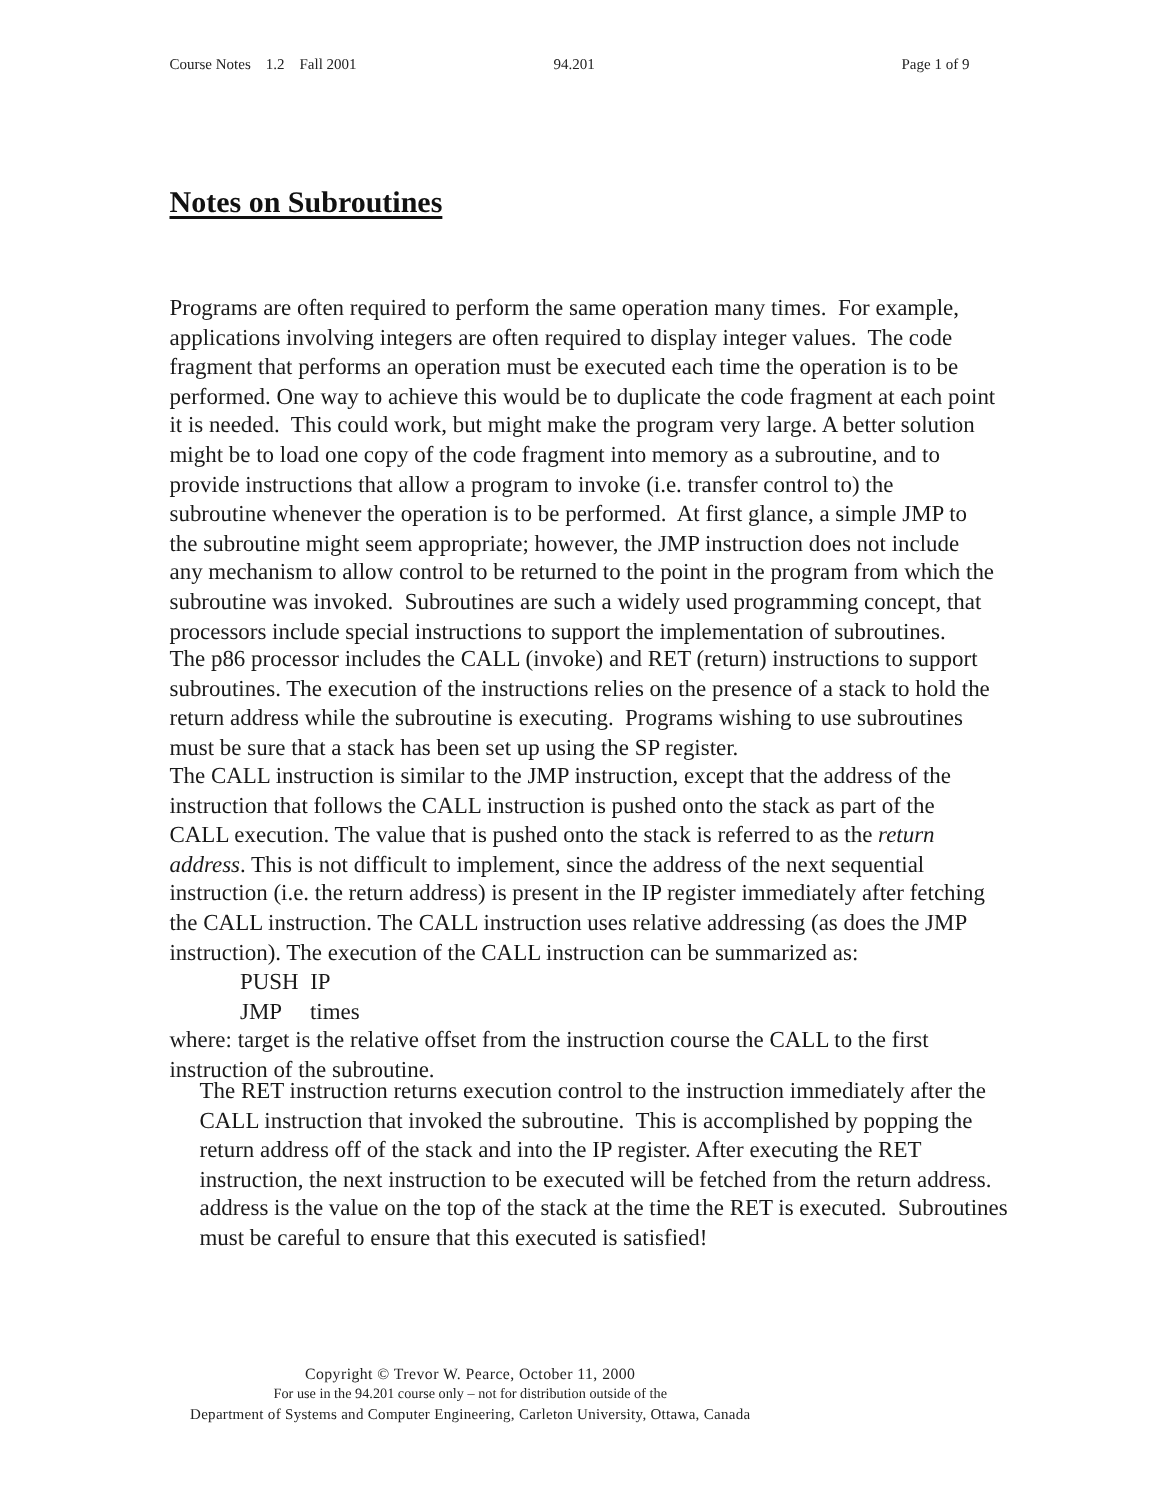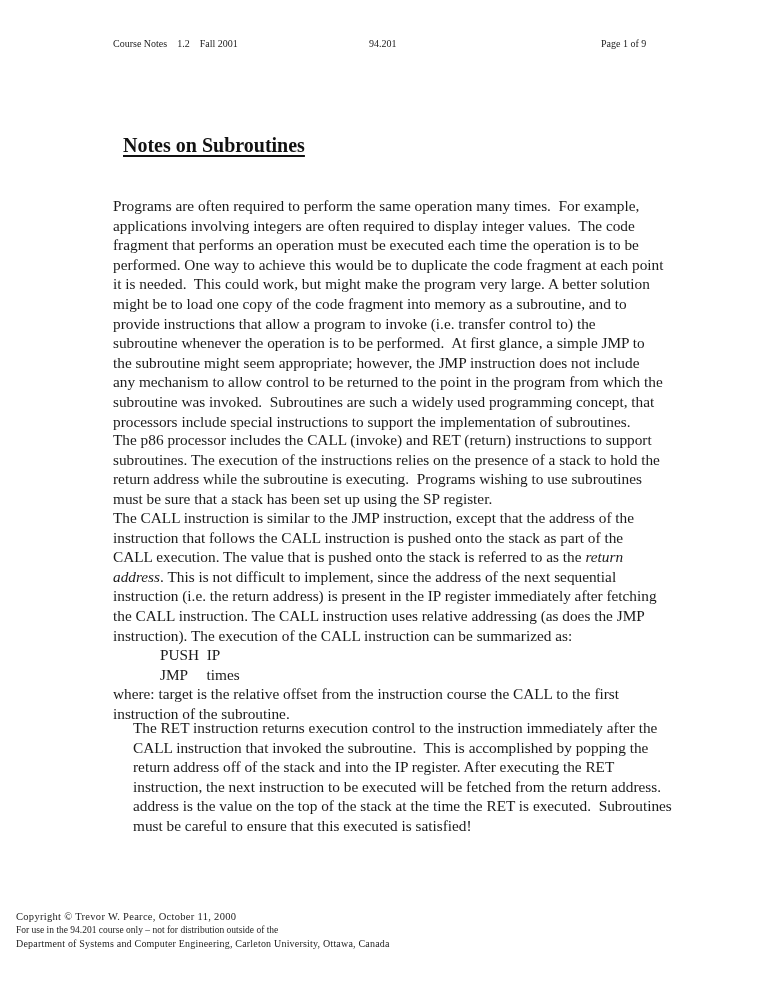--- a/index.html
+++ b/index.html
@@ -3,35 +3,35 @@
   <meta charset="utf-8">
   <style>
     html, body { margin: 0; padding: 0; background: #ffffff; }
     body { width: 768px; height: 994px; position: relative; overflow: hidden; color: #1a1a1a; font-family: "Liberation Serif", serif; }
     .hdr { position: absolute; top: 38px; font-size: 10px; font-family: "Liberation Serif", serif; color: #222; white-space: pre; }
     .title { position: absolute; left: 113px; top: 124px; font-size: 20px; font-weight: bold; text-decoration: underline; text-decoration-thickness: 2px; text-underline-offset: 3px; font-family: "Liberation Serif", serif; color: #111; }
     .para { position: absolute; left: 113px; width: 560px; font-size: 15.3px; line-height: 19.6px; font-family: "Liberation Serif", serif; color: #1a1a1a; }
     .line { display: block; white-space: pre; }
     .indent { padding-left: 47px; }
     .em { font-style: italic; }
-    .footer { position: absolute; left: 16px; width: 627px; font-family: "Liberation Serif", serif; color: #222; }
+    .footer { position: absolute; left: 0; width: 627px; text-align: center; font-family: "Liberation Serif", serif; color: #222; }
     .f1 { top: 911px; font-size: 10.5px; letter-spacing: 0.3px; }
     .f2 { top: 925px; font-size: 9.5px; }
     .f3 { top: 938px; font-size: 10px; letter-spacing: 0.2px; }
   </style>
 </head>
 <body>
 
 <div>
   <span class="hdr" style="left:113px;">Course Notes    1.2    Fall 2001</span>
   <span class="hdr" style="left:369px;">94.201</span>
   <span class="hdr" style="left:601px;text-align:center;">Page 1 of 9</span>
 </div>
 
-<h1 class="title" style="margin:10px;">Notes on Subroutines</h1>
+<h1 class="title" style="margin:0;">Notes on Subroutines</h1>
 
 <div class="para" style="top:196px;">
   <span class="line">Programs are often required to perform the same operation many times.  For example,</span>
   <span class="line">applications involving integers are often required to display integer values.  The code</span>
   <span class="line">fragment that performs an operation must be executed each time the operation is to be</span>
   <span class="line">performed. One way to achieve this would be to duplicate the code fragment at each point</span>
   <span class="line">it is needed.  This could work, but might make the program very large. A better solution</span>
   <span class="line">might be to load one copy of the code fragment into memory as a subroutine, and to</span>
   <span class="line">provide instructions that allow a program to invoke (i.e. transfer control to) the</span>
   <span class="line">subroutine whenever the operation is to be performed.  At first glance, a simple JMP to</span>

